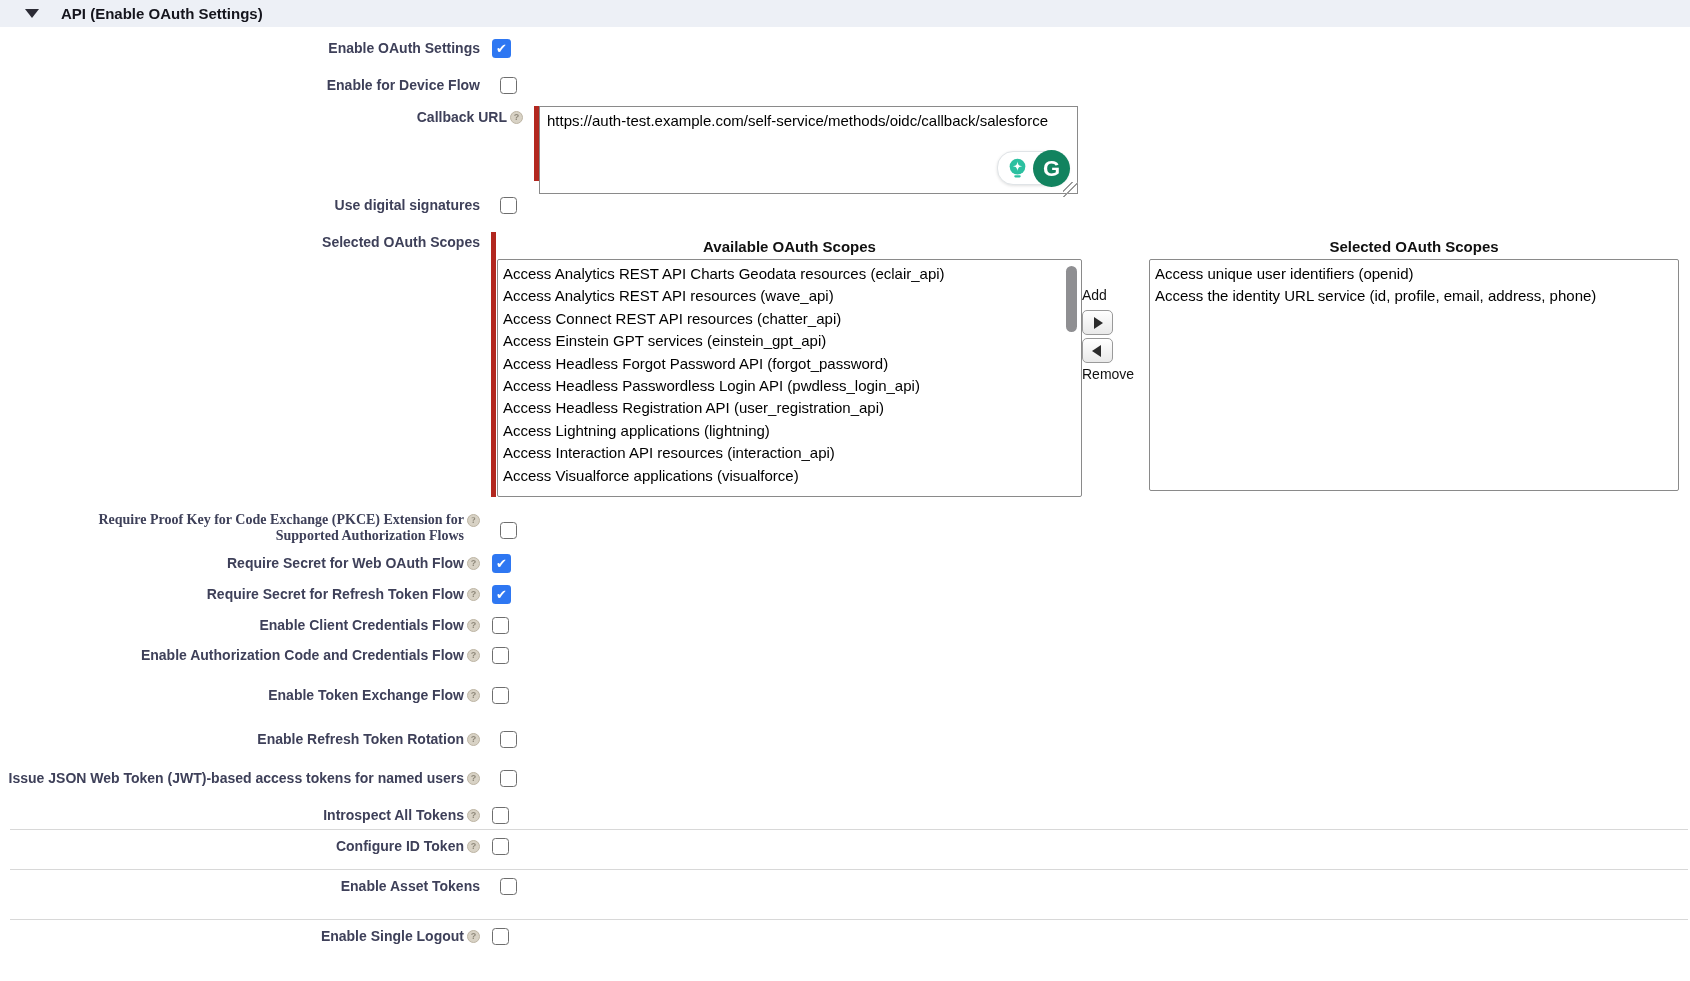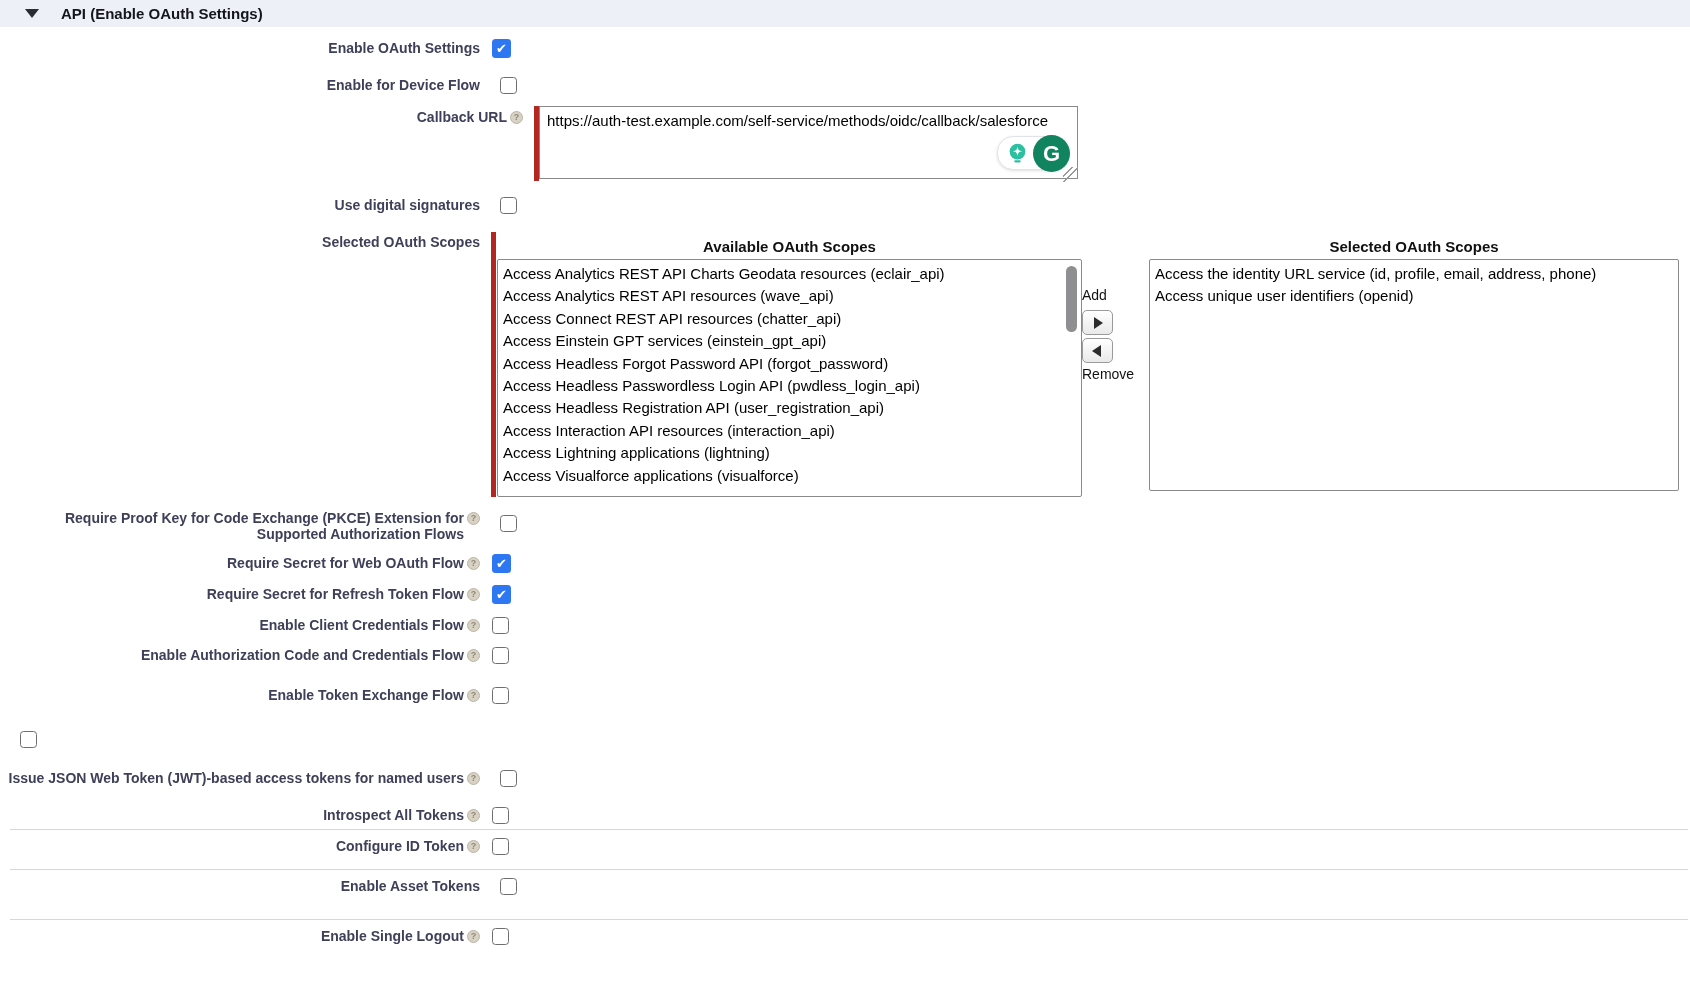--- a/index.html
+++ b/index.html
@@ -28,21 +28,21 @@
   .cb[data-state="checked"]{ width:19px; height:19px; background:#2e77f2; border:none;
     display:inline-flex; align-items:center; justify-content:center; }
   .cb[data-state="checked"]::after{ content:"✔"; color:#fff; font-size:13px; font-weight:bold; }
 
   .reqbar{ display:inline-block; width:5px; background:#b2271f; }
 
   
   .cb-row{ height:75px; align-items:flex-start;margin-left:43px; }
   .cb-row .lcol{ padding-top:3px; }
   .callback-wrap{ margin-left:11px; display:flex; align-items:stretch; }
-  .ta{ position:relative; width:539px; height:73px; border:1px solid #8a8a8a; background:#fff; }
+  .ta{ position:relative; width:539px; height:88px; border:1px solid #8a8a8a; background:#fff; }
   .ta-text{ padding:5px 7px; font-size:15px; color:#000; white-space:nowrap; overflow:hidden; }
   .gram-card{ position:absolute; right:8px; bottom:8px; width:72px; height:34px;
     background:#fff; border:1px solid #e0e4e7; border-radius:16px 16px 16px 16px;
     box-shadow:0 1px 3px rgba(0,0,0,.12); display:flex; align-items:center; }
   .bulb{ margin-left:8px; }
   .g-circle{ position:absolute; right:-2px; top:-2px; width:37px; height:37px; border-radius:50%;
     background:#12835f; color:#fff; font-size:22px; font-weight:bold;
     display:flex; align-items:center; justify-content:center; }
   .grip{ position:absolute; right:-1px; bottom:-4px; width:15px; height:15px;
     background:
@@ -69,21 +69,21 @@
   .mid-label.below{ margin-top:3px; margin-bottom:0; }
   .arrow-btn{ width:31px; height:25px; margin-top:3px; border:1px solid #9a9a9a; border-radius:5px;
     background:linear-gradient(#ffffff,#e9e9e9); display:flex; align-items:center;
     justify-content:center; cursor:pointer; }
   .tri-right{ width:0; height:0; border-top:6px solid transparent; border-bottom:6px solid transparent;
     border-left:9px solid #2b2b2b; margin-left:2px; }
   .tri-left{ width:0; height:0; border-top:6px solid transparent; border-bottom:6px solid transparent;
     border-right:9px solid #2b2b2b; margin-right:2px; }
 
   
-  .crow.two-line{ height:36px; align-items:flex-start; }
+  .crow.two-line{ height:36px; align-items:center;font-family:Liberation Serif, serif; }
   .crow.two-line .lcol{ display:block; }
   .crow.two-line .ccol{ margin-top:5px; }
   .lline{ display:flex; justify-content:flex-end; align-items:center; }
 
   .divider{ height:1px; background:#d8d8d8; margin-left:10px; width:1678px; }
 </style>
 </head>
 <body>
 
 <div class="section-header">
@@ -150,41 +150,41 @@
       <div class="col-avail">
         <div class="box-title">Available OAuth Scopes</div>
         <div class="listbox avail">
           <div class="opt">Access Analytics REST API Charts Geodata resources (eclair_api)</div>
           <div class="opt">Access Analytics REST API resources (wave_api)</div>
           <div class="opt">Access Connect REST API resources (chatter_api)</div>
           <div class="opt">Access Einstein GPT services (einstein_gpt_api)</div>
           <div class="opt">Access Headless Forgot Password API (forgot_password)</div>
           <div class="opt">Access Headless Passwordless Login API (pwdless_login_api)</div>
           <div class="opt">Access Headless Registration API (user_registration_api)</div>
+          <div class="opt">Access Lightning applications (lightning)</div>
           <div class="opt">Access Interaction API resources (interaction_api)</div>
-          <div class="opt">Access Lightning applications (lightning)</div>
           <div class="opt">Access Visualforce applications (visualforce)</div>
           <span class="scroll-thumb"></span>
         </div>
       </div>
       <div class="col-mid">
         <div class="mid-label">Add</div>
         <button class="arrow-btn">
             <span class="tri-right"></span>
           </button>
         <button class="arrow-btn">
             <span class="tri-left"></span>
           </button>
         <div class="mid-label below">Remove</div>
       </div>
       <div class="col-sel">
         <div class="box-title">Selected OAuth Scopes</div>
         <div class="listbox sel">
+          <div class="opt">Access unique user identifiers (openid)</div>
           <div class="opt">Access the identity URL service (id, profile, email, address, phone)</div>
-          <div class="opt">Access unique user identifiers (openid)</div>
         </div>
       </div>
     </div>
   </div>
 </div>
 
 <div class="crow two-line" style="margin-top:13px">
   <div class="lcol">
     <div class="lline">
       <span class="flabel">Require Proof Key for Code Exchange (PKCE) Extension for</span>
@@ -243,20 +243,24 @@
   <div class="lcol">
       <span class="flabel">Enable Token Exchange Flow</span>
       <span class="help"></span>
     </div>
   <div class="ccol">
       <span class="cb" data-state="unchecked"></span>
     </div>
 </div>
 
 <div class="crow" style="margin-top:22px">
+  <div class="lcol">
+      <span class="flabel">Enable Refresh Token Rotation</span>
+      <span class="help"></span>
+    </div>
   <div class="ccol" style="margin-left:20px">
       <span class="cb" data-state="unchecked"></span>
     </div>
 </div>
 
 <div class="crow" style="margin-top:17px">
   <div class="lcol">
       <span class="flabel">Issue JSON Web Token (JWT)-based access tokens for named users</span>
       <span class="help"></span>
     </div>

